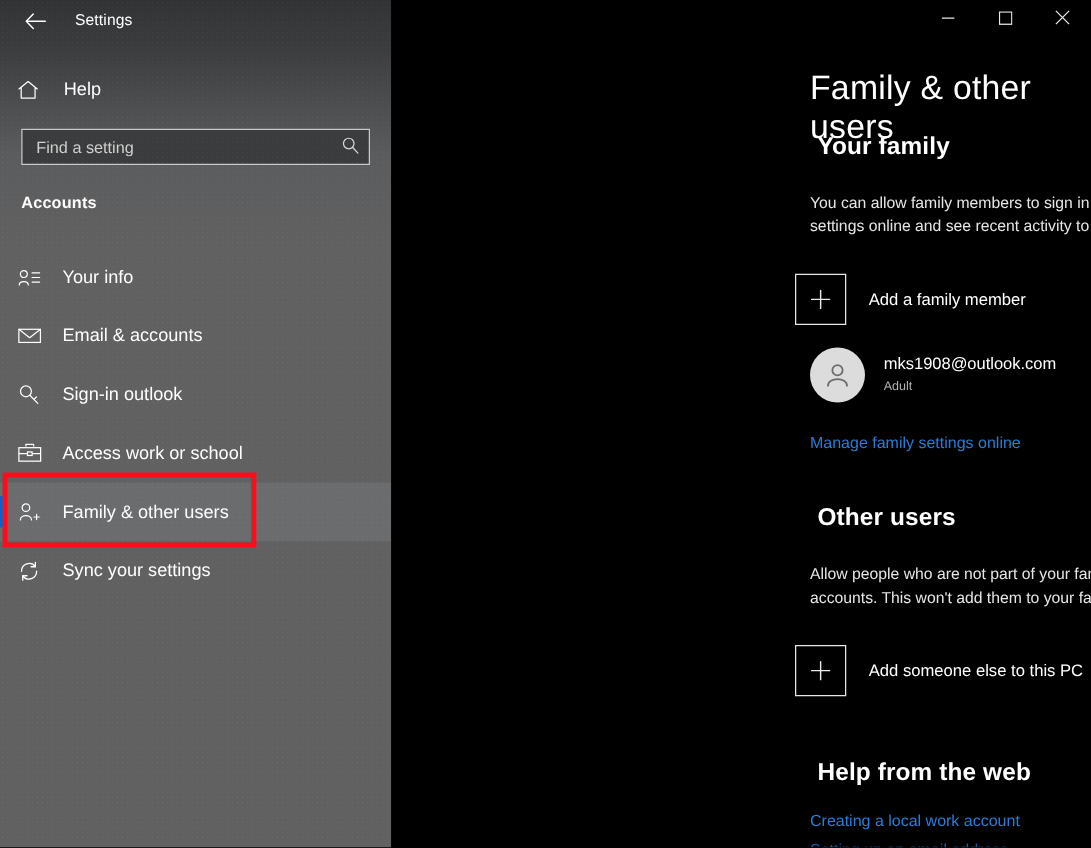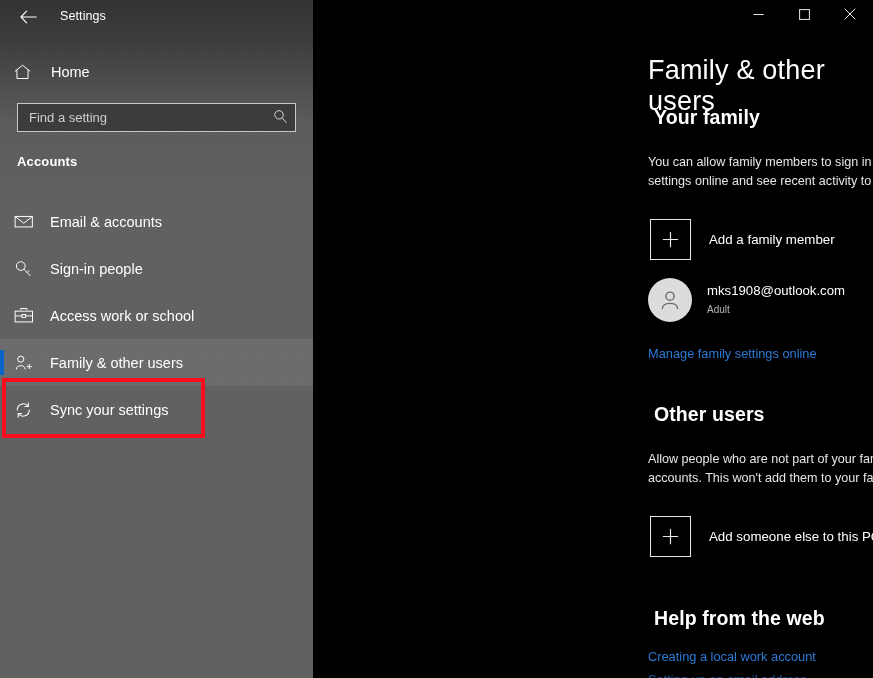--- a/index.html
+++ b/index.html
@@ -200,21 +200,21 @@
     width: 436px;
     font-size: 12.6px;
     line-height: 18.5px;
     color: #e6e6e6;
   }
   #desc-family { top: 153px; }
   #desc-other  { top: 450px; }
 
   .add-row {
     position: absolute;
-    left: 337px;
+    left: 323px;
     display: flex;
     align-items: center;
     cursor: default;
   }
   #add-family-member  { top: 219px; }
   #add-someone-else   { top: 516px; }
 
   .plus-box {
     width: 41px; height: 41px;
     border: 1px solid #e8e8e8;
@@ -290,58 +290,68 @@
     </div>
 
     <div class="app-title">Settings</div>
 
     <div class="home-row">
       <span class="home-icon">
         <svg width="17" height="16" viewBox="0 0 18 17">
           <path d="M1.2 7.6 L9 1.3 L16.8 7.6 M3.1 6.4 V15.4 H14.9 V6.4" stroke="#ffffff" stroke-width="1.05" fill="none" stroke-linecap="round" stroke-linejoin="round"></path>
         </svg>
       </span>
-      <span class="home-label">Home</span>
+      <span class="home-label">Help</span>
     </div>
 
     <div class="search-wrap">
       <input class="search-input" type="text" placeholder="Find a setting" style="">
       <button class="search-icon-btn">
         <span>
           <svg width="15" height="15" viewBox="0 0 16 16">
             <circle cx="6.4" cy="6.2" r="4.5" stroke="#d9d9d9" stroke-width="1.05" fill="none"></circle>
             <path d="M9.8 9.6 L14.2 14.4" stroke="#d9d9d9" stroke-width="1.05" stroke-linecap="round"></path>
           </svg>
         </span>
       </button>
     </div>
 
     <div class="section-label">Accounts</div>
 
     <div id="navlist">
 
+      <div class="nav-item">
+        <span class="nav-ico">
+          <svg width="19" height="16" viewBox="0 0 20 16">
+            <circle cx="5.3" cy="5.1" r="2.9" stroke="#ffffff" stroke-width="1.05" fill="none"></circle>
+            <path d="M1.5 14.3 C1.5 10.6 9.1 10.6 9.1 14.3" stroke="#ffffff" stroke-width="1.05" fill="none" stroke-linecap="round"></path>
+            <path d="M12.3 4.2 H18.6 M12.3 8 H18.6 M12.3 11.8 H18.6" stroke="#ffffff" stroke-width="1.05" stroke-linecap="round"></path>
+          </svg>
+        </span>
+        <span class="nav-text">Your info</span>
+      </div>
 
       <div class="nav-item">
         <span class="nav-ico">
           <svg width="20" height="15" viewBox="0 0 21 16">
             <rect x="1" y="2.6" width="18.4" height="11.2" stroke="#ffffff" stroke-width="1.05" fill="none"></rect>
             <path d="M1 2.6 L10.2 9.8 L19.4 2.6" stroke="#ffffff" stroke-width="1.05" fill="none" stroke-linejoin="round"></path>
           </svg>
         </span>
         <span class="nav-text">Email &amp; accounts</span>
       </div>
 
       <div class="nav-item">
         <span class="nav-ico">
           <svg width="19" height="18" viewBox="0 0 19 19">
             <circle cx="6.6" cy="6.4" r="4.6" stroke="#ffffff" stroke-width="1.05" fill="none"></circle>
             <path d="M9.9 9.7 L16.6 16.6 M13.4 13.2 L15.4 11.2" stroke="#ffffff" stroke-width="1.05" fill="none" stroke-linecap="round"></path>
           </svg>
         </span>
-        <span class="nav-text">Sign-in people</span>
+        <span class="nav-text">Sign-in outlook</span>
       </div>
 
       <div class="nav-item">
         <span class="nav-ico">
           <svg width="20" height="17" viewBox="0 0 21 18">
             <path d="M7 3.4 V1.6 H13.6 V3.4" stroke="#ffffff" stroke-width="1.05" fill="none" stroke-linejoin="round"></path>
             <rect x="1.1" y="4.4" width="18.4" height="11.4" stroke="#ffffff" stroke-width="1.05" fill="none"></rect>
             <path d="M1.1 9.4 H19.5" stroke="#ffffff" stroke-width="1.05"></path>
             <rect x="8.4" y="8" width="3.9" height="3" stroke="#ffffff" stroke-width="1.05" fill="#616162"></rect>
           </svg>

